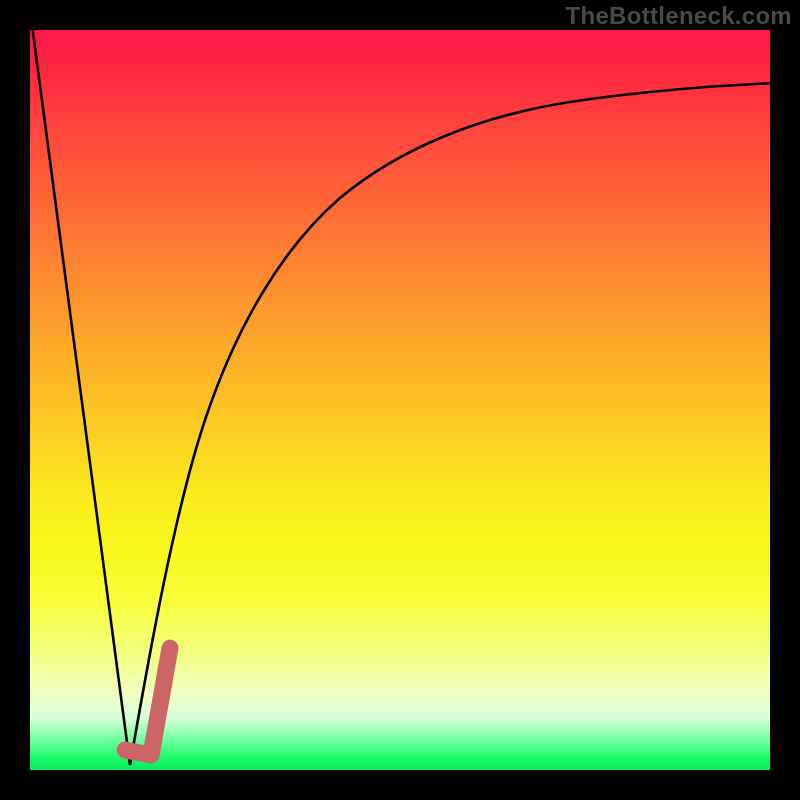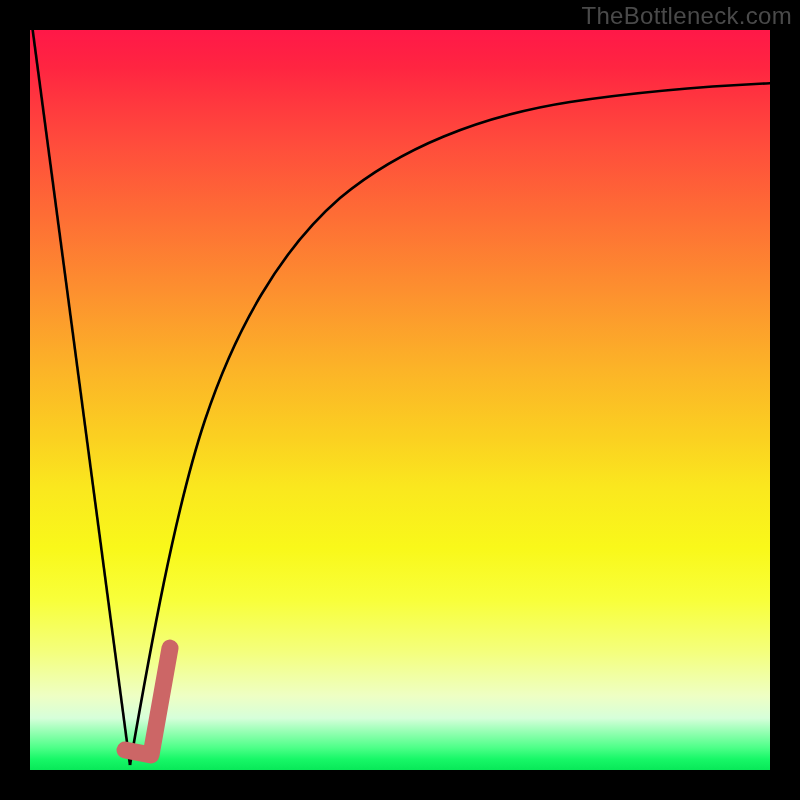--- a/index.html
+++ b/index.html
@@ -10,21 +10,21 @@
     position: relative;
     overflow: hidden;
     font-family: Arial, Helvetica, sans-serif;
   }
   .watermark {
     position: absolute;
     top: 2px;
     right: 8px;
     color: #4a4a4a;
     font-size: 24px;
-    font-weight: 400;
+    font-weight: 700;
     letter-spacing: 0.3px;
   }
   .plot-area {
     position: absolute;
     left: 30px;
     top: 30px;
     width: 740px;
     height: 740px;
     background: linear-gradient(to bottom,
       #ff1848 0%,

